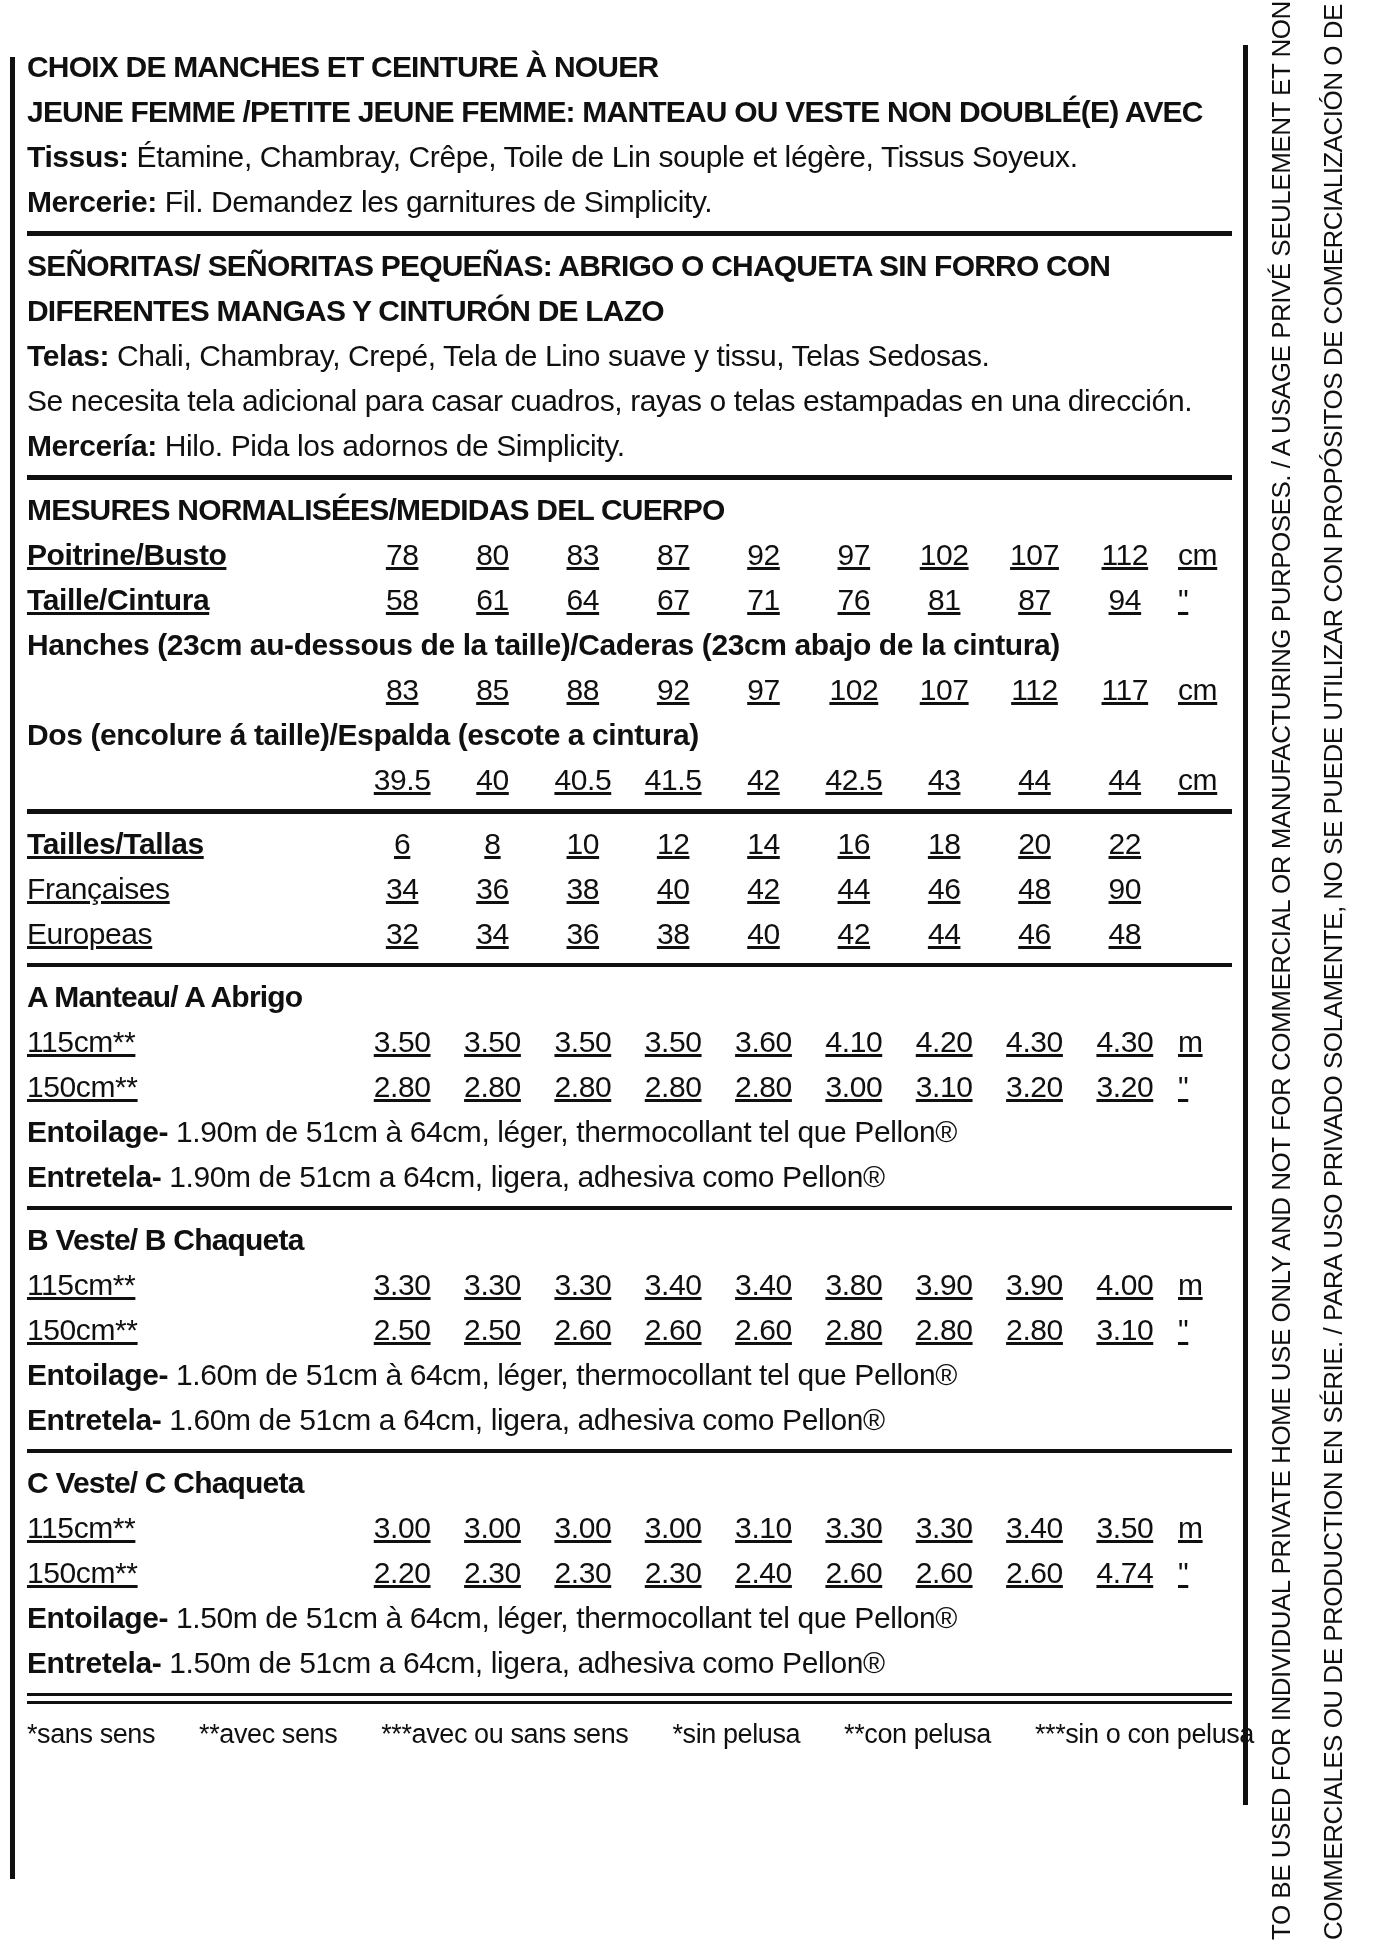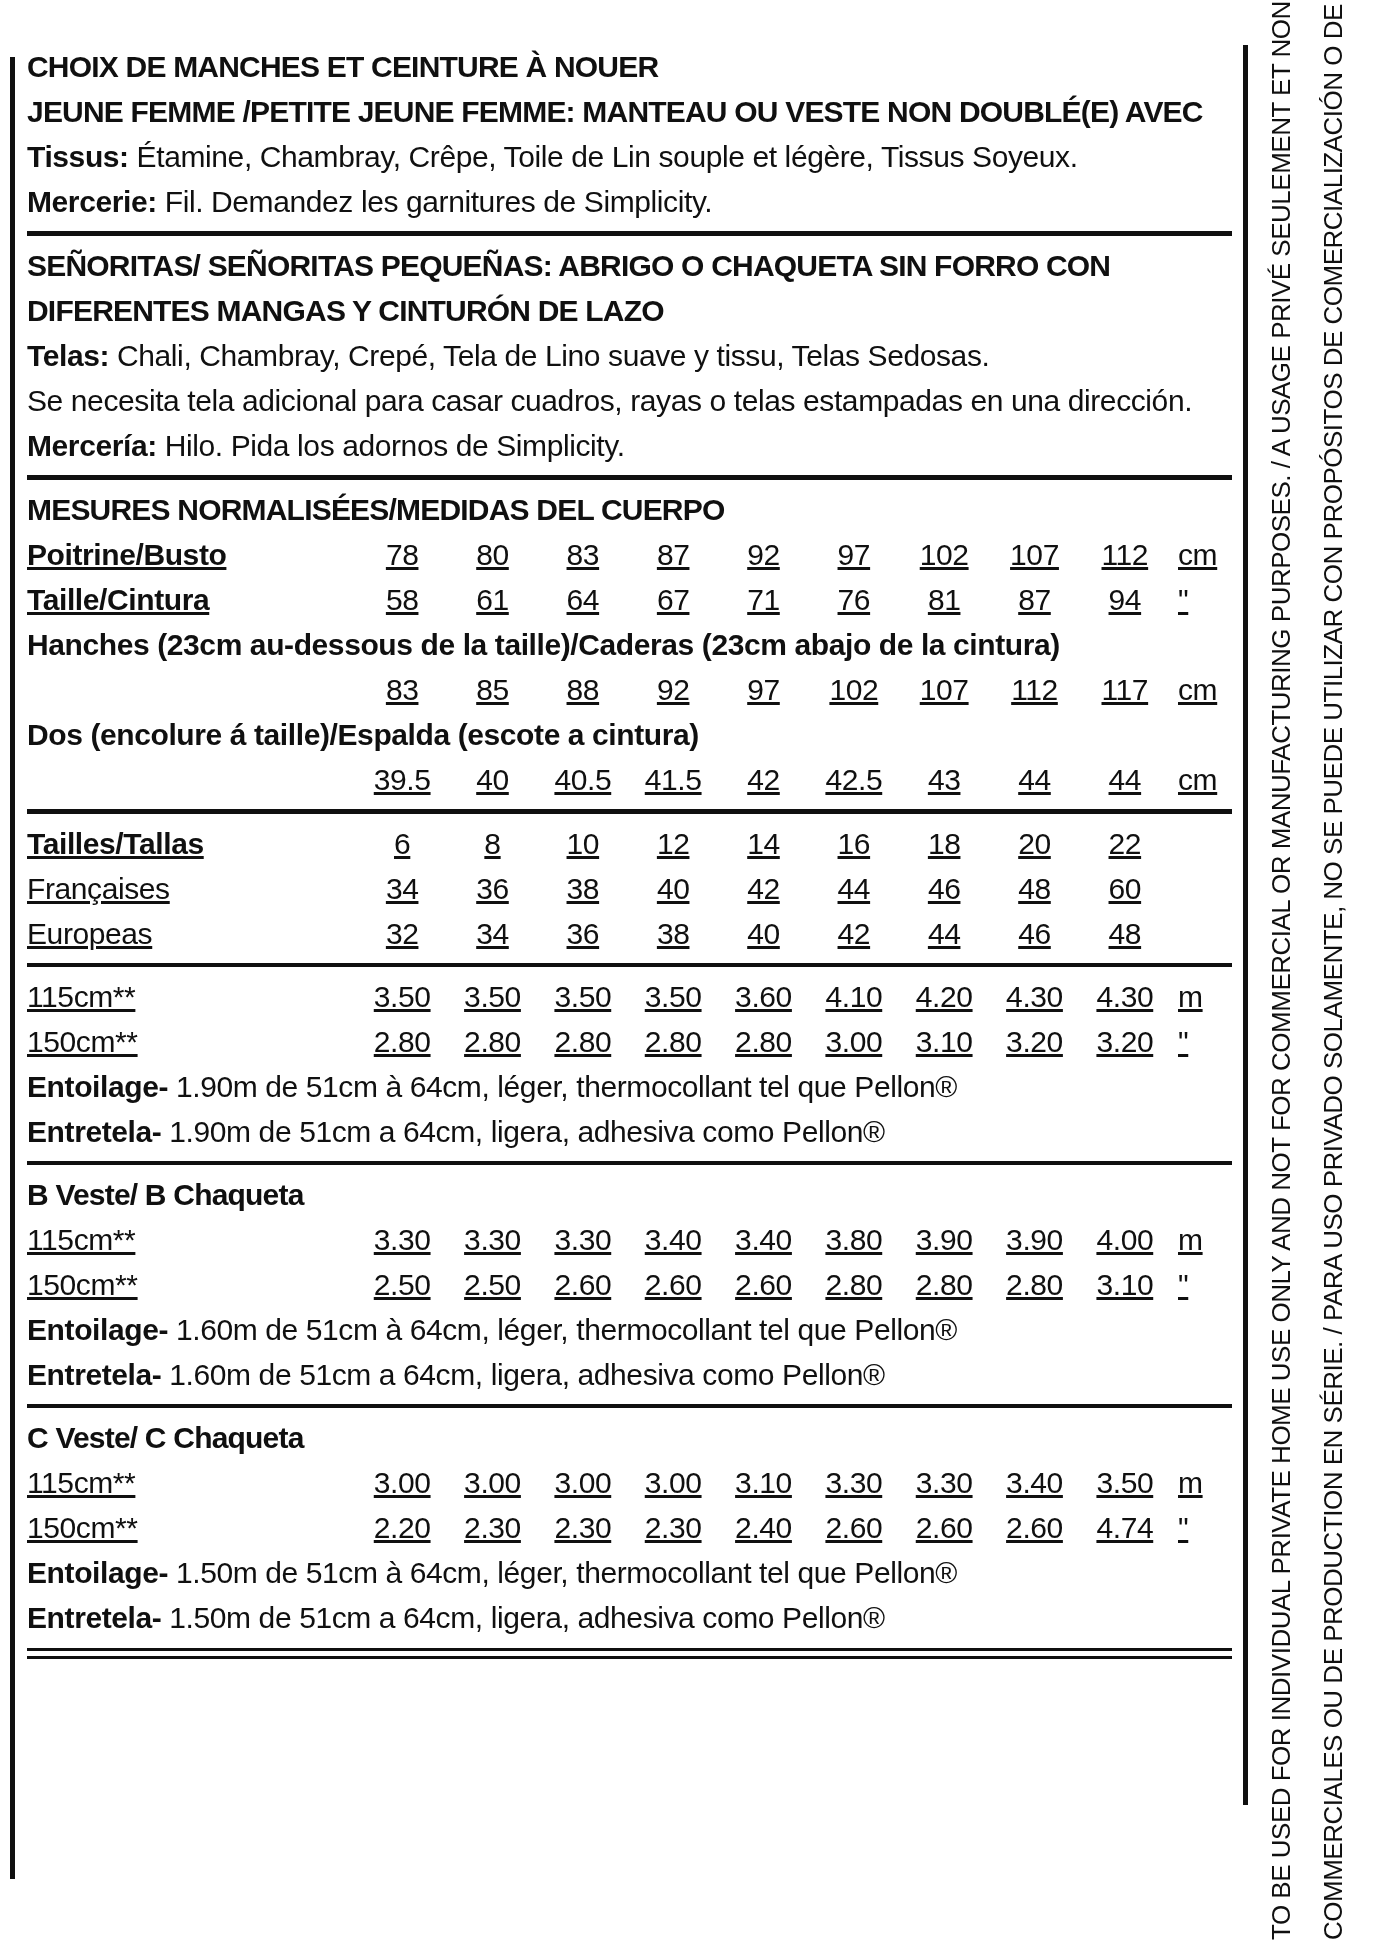--- a/index.html
+++ b/index.html
@@ -173,21 +173,21 @@
         <div class="rlabel">Françaises</div>
         <div class="cells">
             <span>34</span>
             <span>36</span>
             <span>38</span>
             <span>40</span>
             <span>42</span>
             <span>44</span>
             <span>46</span>
             <span>48</span>
-            <span>60</span>
+            <span>90</span>
           </div>
         <div class="unit"></div>
       </div>
       <div class="trow">
         <div class="rlabel">Europeas</div>
         <div class="cells">
             <span>32</span>
             <span>34</span>
             <span>36</span>
             <span>38</span>
@@ -197,20 +197,21 @@
             <span>46</span>
             <span>48</span>
           </div>
         <div class="unit"></div>
       </div>
     </section>
 
     <hr class="rule">
 
     <section class="garment">
+      <div class="heading">A Manteau/ A Abrigo</div>
       <div class="trow">
         <div class="rlabel">115cm**</div>
         <div class="cells">
             <span>3.50</span>
             <span>3.50</span>
             <span>3.50</span>
             <span>3.50</span>
             <span>3.60</span>
             <span>4.10</span>
             <span>4.20</span>
@@ -309,20 +310,28 @@
             <span>4.74</span>
           </div>
         <div class="unit">"</div>
       </div>
       <div><span class="b">Entoilage-</span><span> 1.50m de 51cm à 64cm, léger, thermocollant tel que Pellon®</span></div>
       <div><span class="b">Entretela-</span><span> 1.50m de 51cm a 64cm, ligera, adhesiva como Pellon®</span></div>
     </section>
 
     <hr class="rule-double">
 
+    <div class="footnotes">
+      <span class="fn">*sans sens</span>
+      <span class="fn">**avec sens</span>
+      <span class="fn">***avec ou sans sens</span>
+      <span class="fn es-first">*sin pelusa</span>
+      <span class="fn">**con pelusa</span>
+      <span class="fn">***sin o con pelusa</span>
+    </div>
 
   </div>
 
   <div class="side-notice">
     <div>TO BE USED FOR INDIVIDUAL PRIVATE HOME USE ONLY AND NOT FOR COMMERCIAL OR MANUFACTURING PURPOSES. / A USAGE PRIVÉ SEULEMENT ET NON À DES FINS</div>
     <div>COMMERCIALES OU DE PRODUCTION EN SÉRIE. / PARA USO PRIVADO SOLAMENTE, NO SE PUEDE UTILIZAR CON PROPÓSITOS DE COMERCIALIZACIÓN O DE PRODUCCIÓN EN SERIE.</div>
   </div>
 </div>
 
 </body></html>

